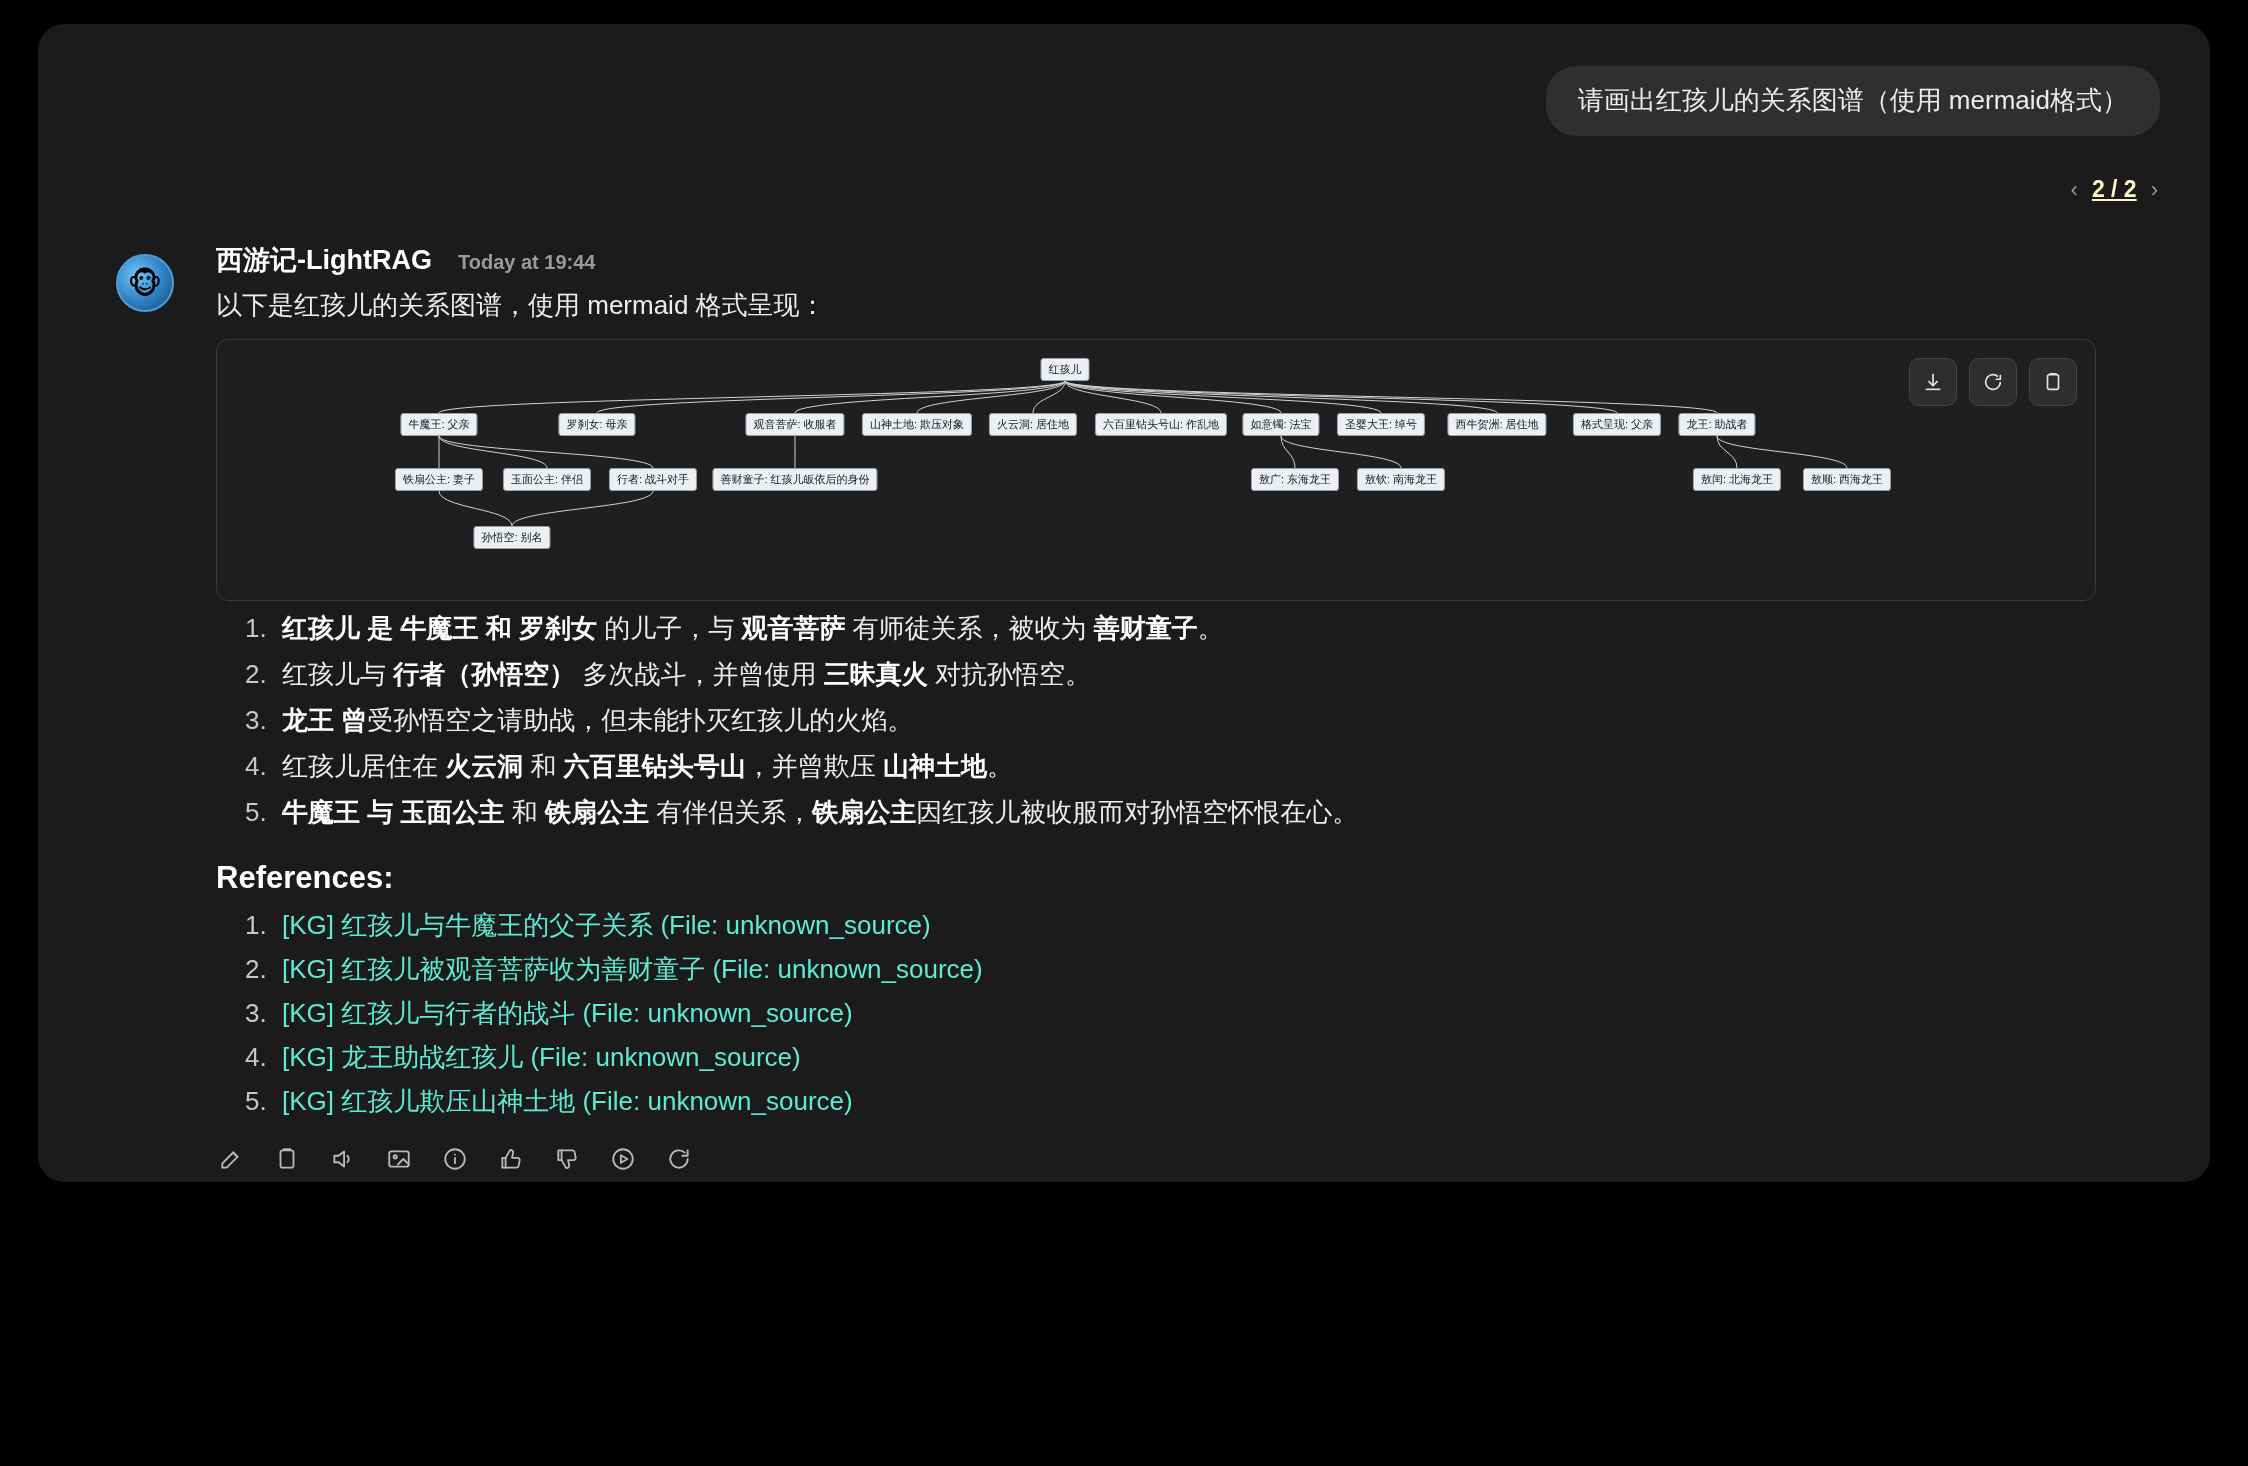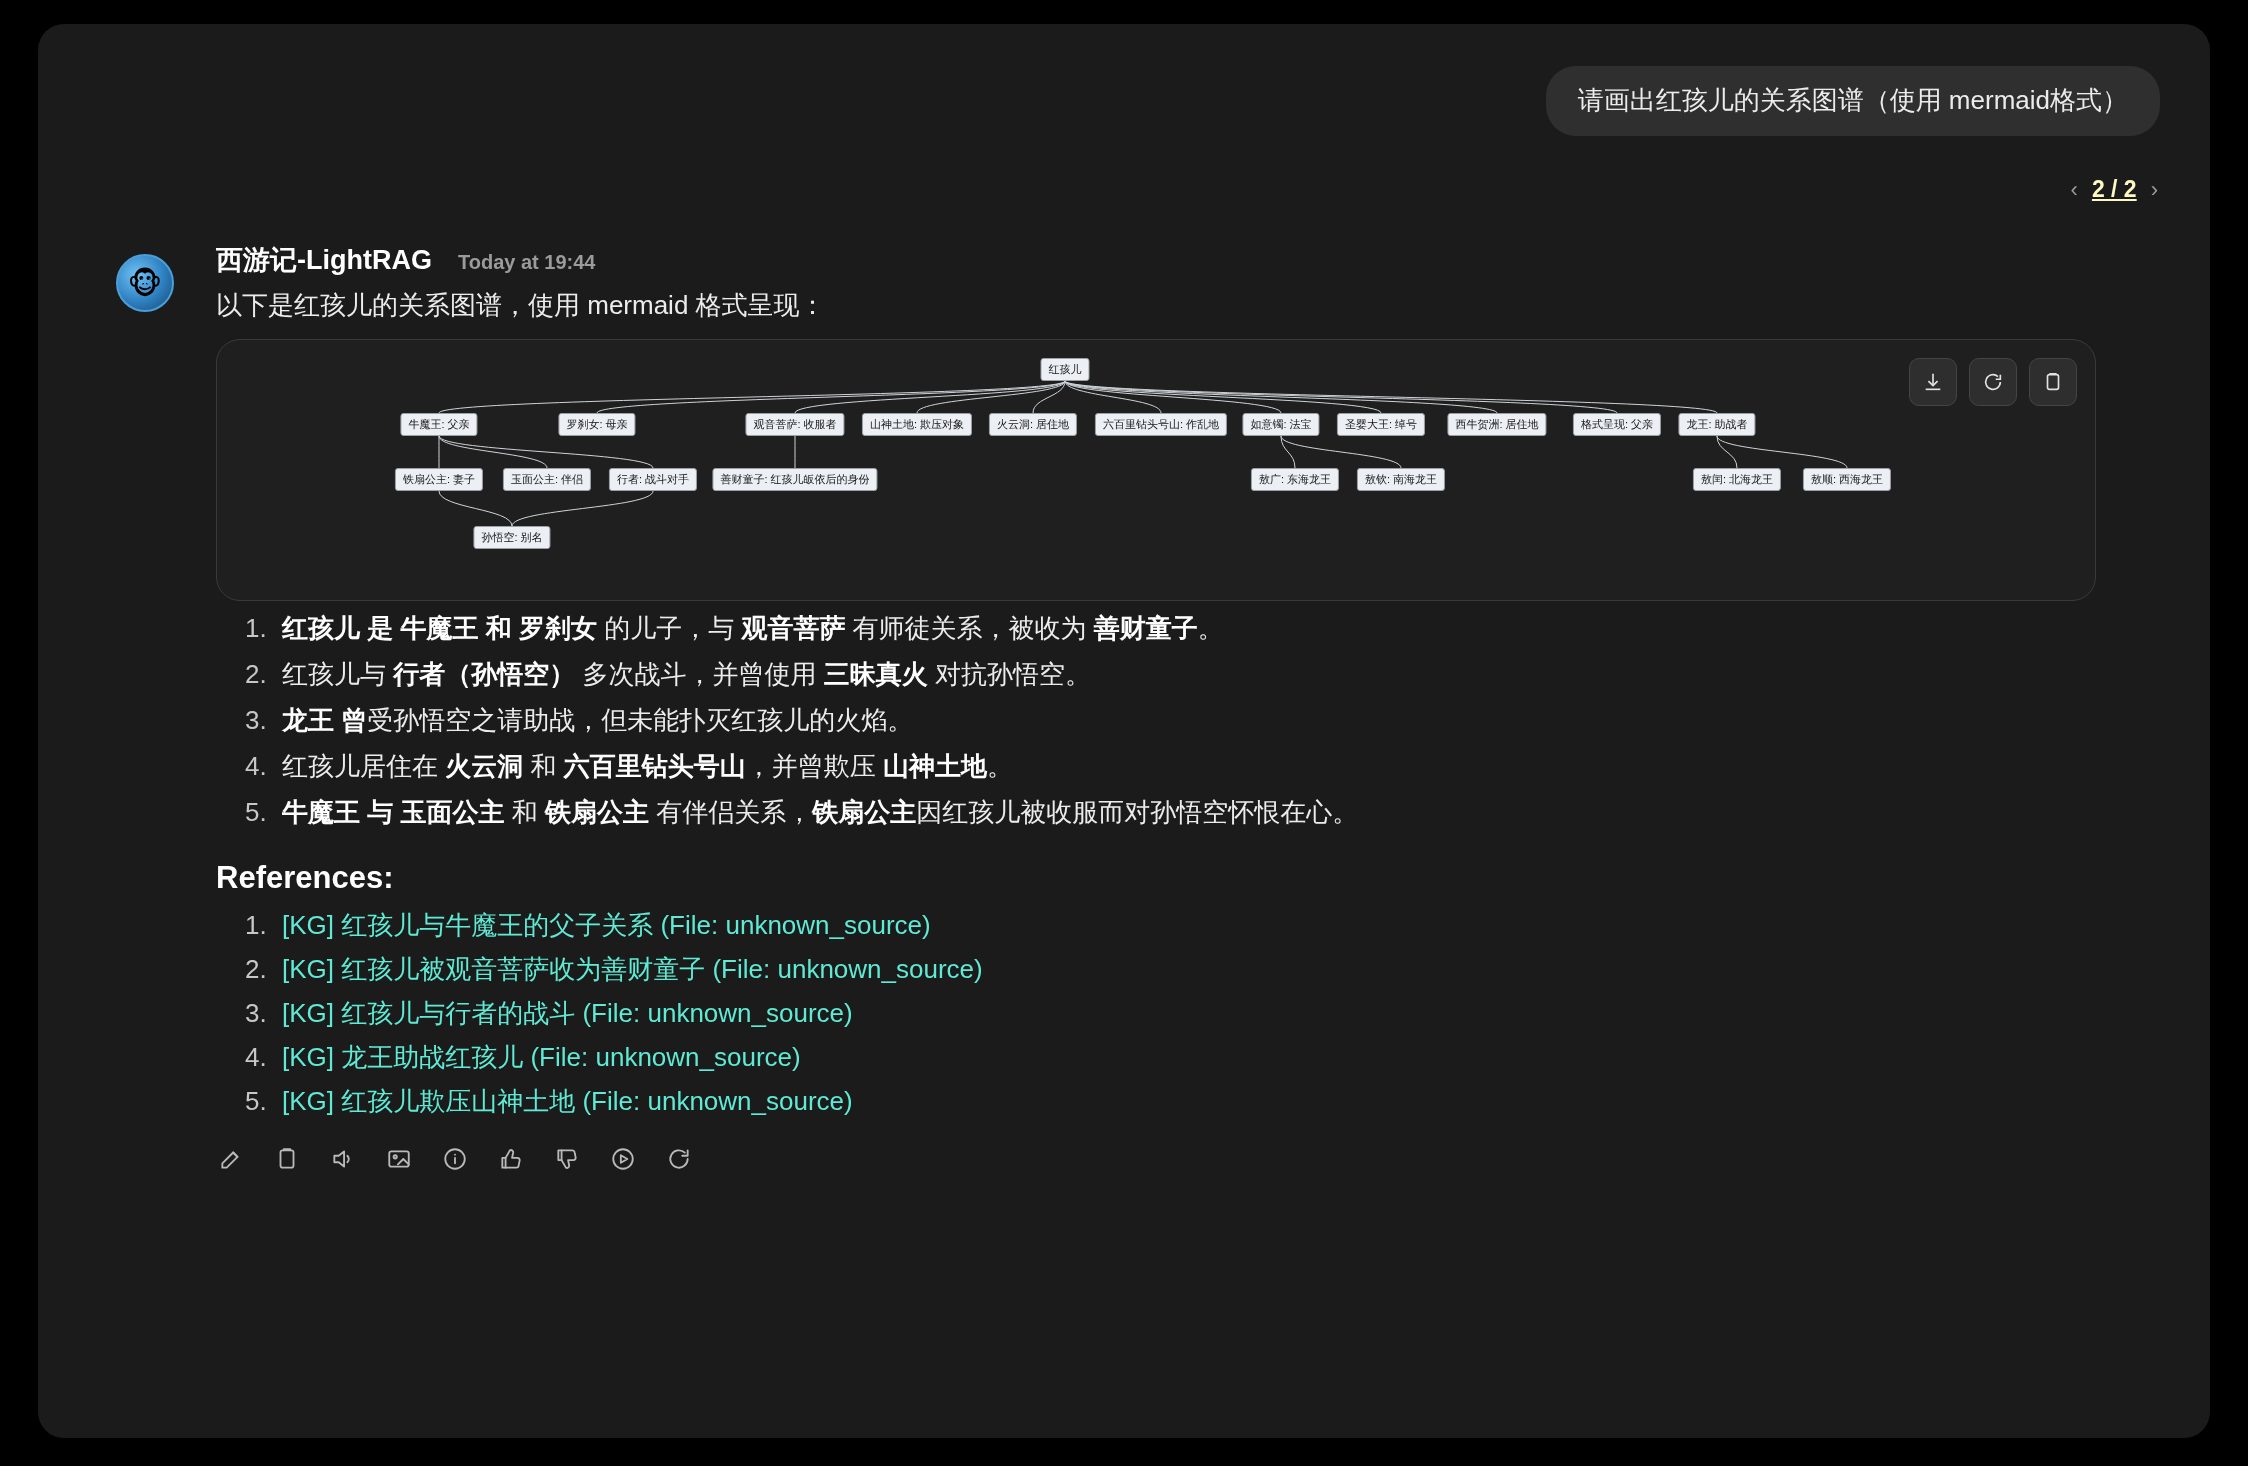--- a/index.html
+++ b/index.html
@@ -15,21 +15,21 @@
     position: relative;
     width: 2248px;
     height: 1466px;
     background: #000000;
   }
   .chat-panel {
     position: absolute;
     left: 38px;
     top: 24px;
     width: 2172px;
-    height: 1414px;
+    height: 1158px;
     background: #1b1b1b;
     border-radius: 26px;
   }
   
   .user-row {
     position: absolute;
     right: 50px;
     top: 42px;
     display: flex;
     justify-content: flex-end;
@@ -112,21 +112,21 @@
     margin: 10px 0 16px 0;
   }
 
   
   .diagram-box {
     position: relative;
     width: 1880px;
     height: 262px;
     background: #1f1f1f;
     border: 1px solid #3a3a3a;
-    border-radius: 24px;
+    border-radius: 12px;
     box-sizing: border-box;
   }
   .diagram-tools {
     position: absolute;
     right: 18px;
     top: 18px;
     display: flex;
     gap: 12px;
   }
   .tool-btn {

